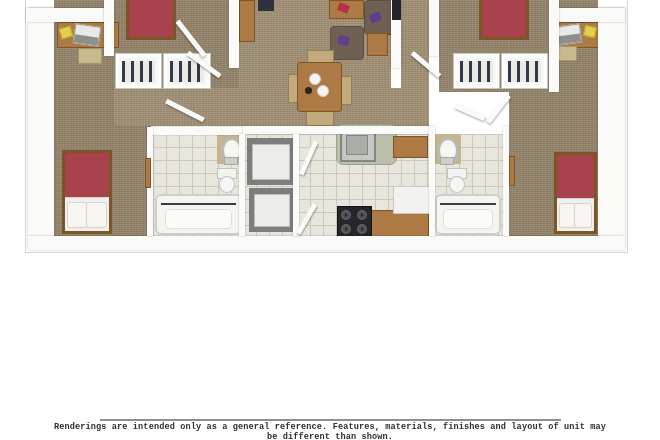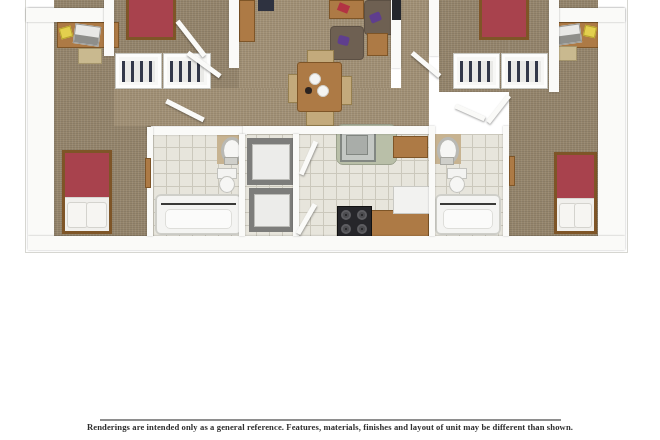--- a/index.html
+++ b/index.html
@@ -1,17 +1,17 @@
 <!DOCTYPE html>
 <html style="--page-bg: #ffffff; --card-edge: #d6d6d1; --carpet: #96866d; --carpet-light: #a29176; --wall: #fafaf8; --tile: #e7e5dc; --tile-line: #cbc8bc; --bed-red: #a8424d; --sheet: #f0efec; --wood: #ad7a45; --wood-dark: #7e5527; --clothes: #333849; --sofa: #6e6052; --pillow-purple: #5f3e8e; --counter-sage: #b9bfa8; --stove-black: #26262a; --tan-wall: #c7b391; --divider: #8e8e8e; --text: #2e2e2e;"><head>
 <meta charset="utf-8">
 <style>
   html,body{margin:0;padding:0;background:#fff;}
   .stage{position:relative;width:660px;height:440px;background:var(--page-bg,#fff);overflow:hidden;
-         font-family:Liberation Serif, serif;}
+         font-family:Liberation Mono, monospace;}
   .abs{position:absolute;}
   
   .plan-card{position:absolute;left:25px;top:0;width:601px;height:252px;background:#fff;
              border:1px solid var(--card-edge);border-top:none;}
   .carpet{background:
       repeating-linear-gradient(90deg, rgba(255,255,255,.07) 0 1px, rgba(0,0,0,0) 1px 3px),
       repeating-linear-gradient(0deg, rgba(0,0,0,.08) 0 1px, rgba(0,0,0,0) 1px 2px),
       var(--carpet);}
   .carpet-lt{background:
       repeating-linear-gradient(90deg, rgba(255,255,255,.08) 0 1px, rgba(0,0,0,0) 1px 3px),

